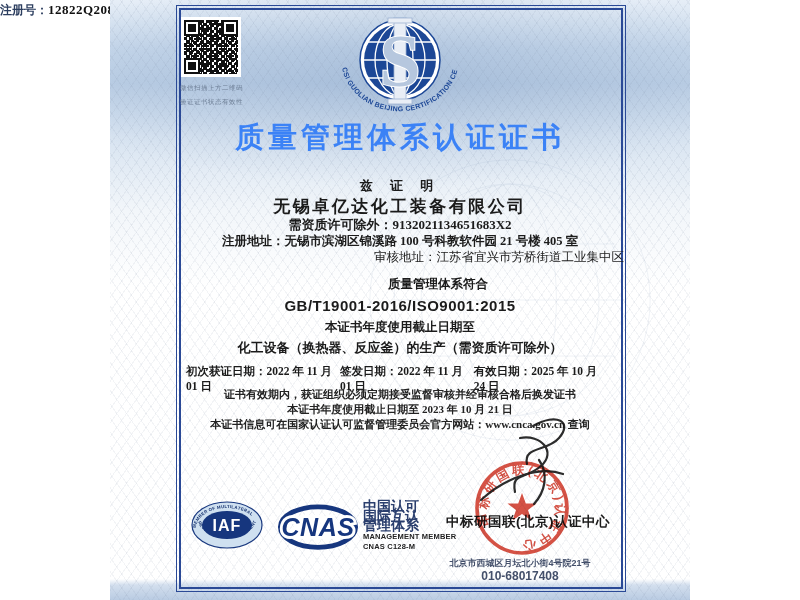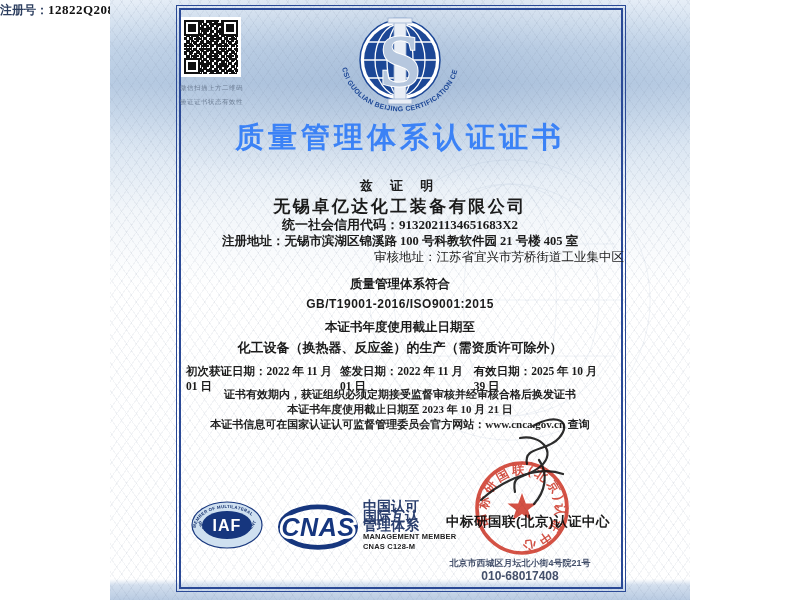--- a/index.html
+++ b/index.html
@@ -41,22 +41,22 @@
   .line{position:absolute;left:176px;width:448px;text-align:center;}
   .title{top:118px;font-size:29px;font-weight:bold;letter-spacing:4px;color:#3b82f6;}
   .regline{top:156px;left:450px;width:200px;text-align:left;}
   .regline .lab{font-size:12px;font-weight:bold;color:#2c3e5f;}
   .regline .num{font-size:13px;font-weight:bold;letter-spacing:.5px;color:#111;}
   .certify{top:177px;font-size:13px;font-weight:bold;letter-spacing:7px;}
   .company{top:195px;font-size:17px;font-weight:bold;letter-spacing:2.5px;}
   .credit{top:216px;font-size:13px;font-weight:bold;}
   .addr1{top:233px;font-size:12.5px;font-weight:bold;text-align:center;}
   .addr2{top:249px;font-size:12.5px;font-weight:normal;text-align:right;}
-  .conform{top:276px;font-size:12.5px;font-weight:bold;}
-  .standard{top:297px;font-size:12px;font-weight:bold;letter-spacing:.5px;}
+  .conform{top:276px;font-size:12.5px;font-weight:bold;padding-left:38px;}
+  .standard{top:297px;font-size:15px;font-weight:bold;letter-spacing:.5px;}
   .scopelab{top:319px;font-size:12.5px;font-weight:bold;}
   .scope{top:339px;font-size:13px;font-weight:bold;}
   .dates{position:absolute;left:186px;top:364px;width:422px;display:flex;justify-content:space-between;
          font-size:11.5px;font-weight:bold;}
   .note{font-size:11px;font-weight:bold;color:#222;}
   .n1{top:387px}.n2{top:402px}.n3{top:417px}
 
   
   .iaf{position:absolute;left:189px;top:499px;width:76px;height:52px;}
   .cnas{position:absolute;left:277px;top:501px;width:82px;height:54px;}
@@ -120,32 +120,32 @@
     </text>
   </svg>
 
   <div class="line title">质量管理体系认证证书</div>
   <div class="regline">
     <span class="lab">注册号：</span><span class="num serif">12822Q20884R0S</span>
   </div>
 
   <div class="line certify serif">兹 证 明</div>
   <div class="line company">无锡卓亿达化工装备有限公司</div>
-  <div class="line credit serif">统一社会信用代码：9132021134651683X2</div>
+  <div class="line credit serif">需资质许可除外：9132021134651683X2</div>
   <div class="line addr1 serif">注册地址：无锡市滨湖区锦溪路 100 号科教软件园 21 号楼 405 室</div>
   <div class="line addr2 serif">审核地址：江苏省宜兴市芳桥街道工业集中区</div>
   <div class="line conform serif">质量管理体系符合</div>
   <div class="line standard">GB/T19001-2016/ISO9001:2015</div>
   <div class="line scopelab serif">本证书年度使用截止日期至</div>
   <div class="line scope serif">化工设备（换热器、反应釜）的生产（需资质许可除外）</div>
 
   <div class="dates serif">
     <span>初次获证日期：2022 年 11 月 01 日</span>
     <span>签发日期：2022 年 11 月 01 日</span>
-    <span>有效日期：2025 年 10 月 39 日</span>
+    <span>有效日期：2025 年 10 月 24 日</span>
   </div>
 
   <div class="line note n1 serif">证书有效期内，获证组织必须定期接受监督审核并经审核合格后换发证书</div>
   <div class="line note n2 serif">本证书年度使用截止日期至 2023 年 10 月 21 日</div>
   <div class="line note n3 serif">本证书信息可在国家认证认可监督管理委员会官方网站：www.cnca.gov.cn 查询</div>
 
   <svg class="iaf" viewBox="0 0 76 52">
     <ellipse cx="38" cy="26" rx="35" ry="23" fill="#cfe0f0" stroke="#1b3a80" stroke-width="1.2"></ellipse>
     <path id="iafTop" d="M 7 29 A 31 20 0 0 1 69 29" fill="none"></path>
     <path id="iafBot" d="M 9 23 A 30 21 0 0 0 67 23" fill="none"></path>

